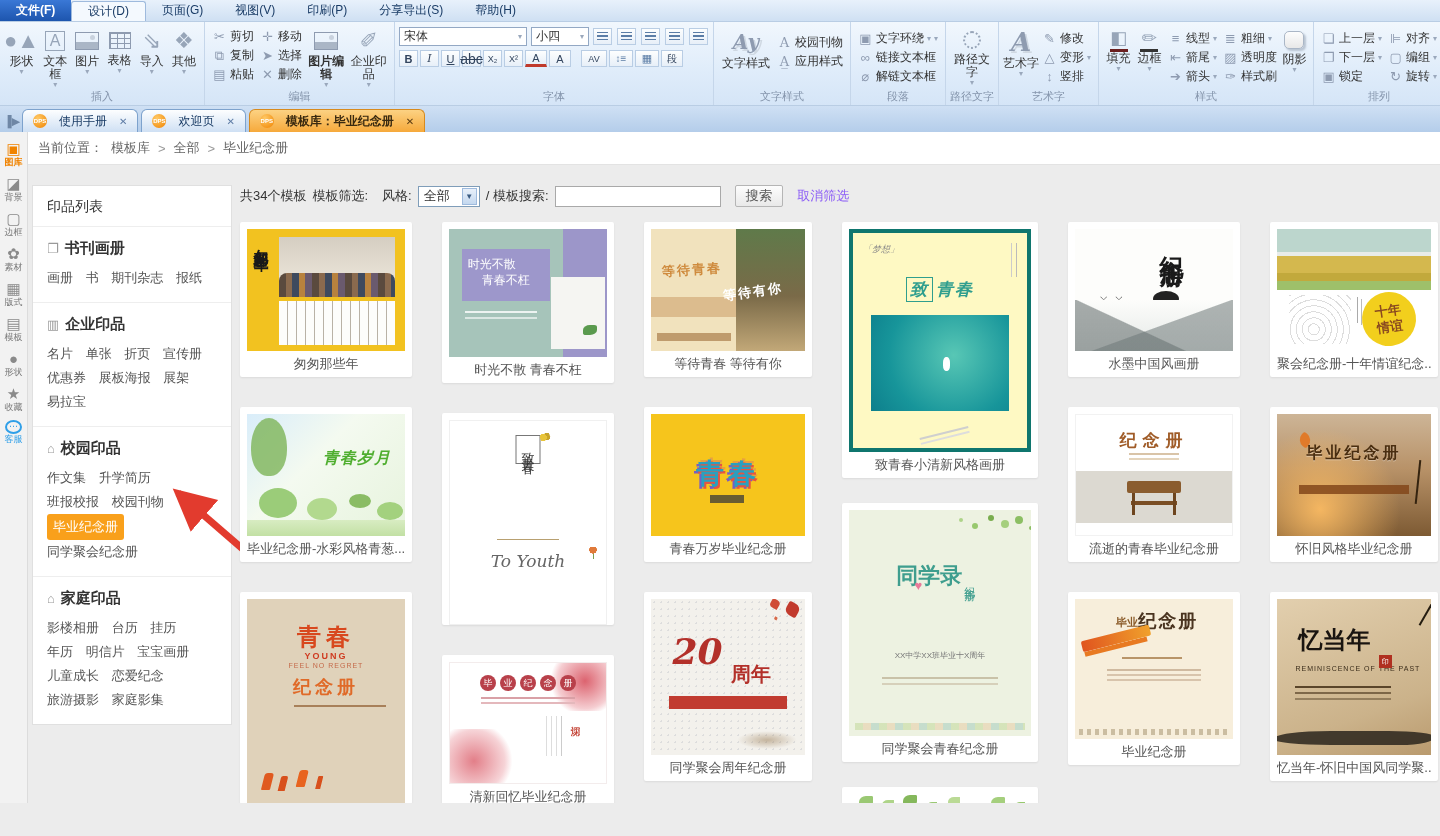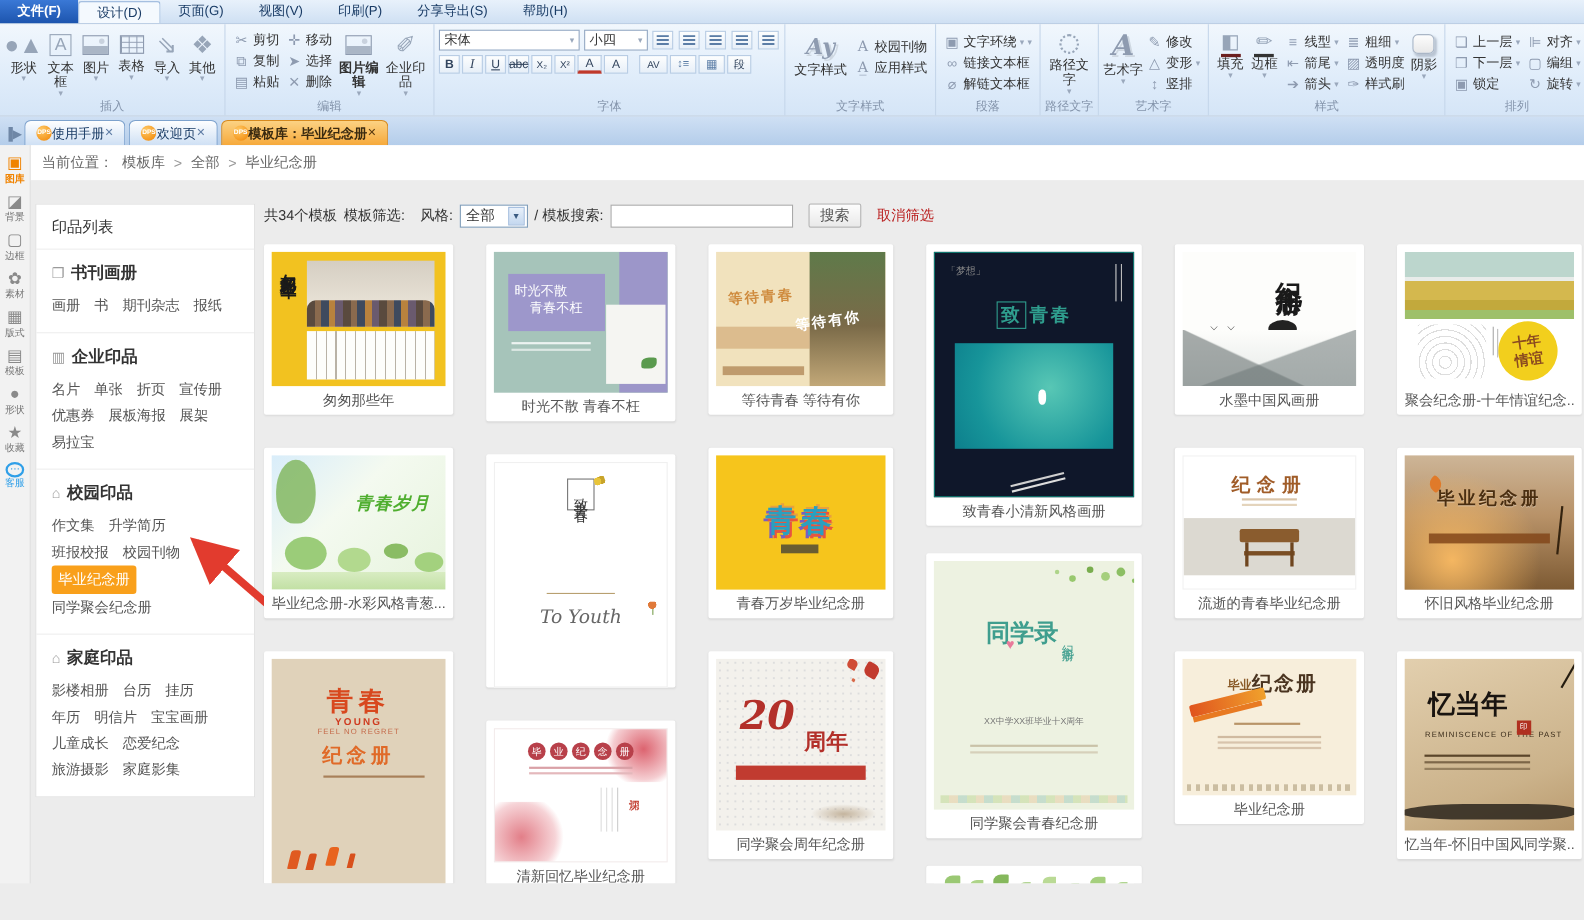--- a/index.html
+++ b/index.html
@@ -31,21 +31,21 @@
   .icon-img { width:24px; height:18px; border:1px solid #8e9bb0; background:linear-gradient(transparent 55%,#aab6c6 55%); position:relative; margin:5px 0; }
   .icon-img::after { content:""; position:absolute; right:3px; top:2px; width:5px; height:5px; border-radius:50%; background:#c9d2de; }
   .icon-circle { width:18px; height:18px; border:2px dotted #97a5b8; border-radius:50%; margin:4px 0; }
   .swatch { display:block; width:18px; height:3px; margin:0 auto; }
   .shadow-sq { width:20px; height:18px; border:1px solid #aab6c6; border-radius:5px; background:linear-gradient(#fdfdfd,#e8e8e8); box-shadow:2px 2px 2px #b9c4d2; margin:4px 0; }
   .wordart-a { font-family:"DejaVu Serif",serif; font-weight:bold; font-style:italic; font-size:26px; color:#8e9bb0; text-shadow:2px 2px 0 #cfd8e2; height:30px; line-height:30px; }
 
   
   .tab-bar { height:26px; background:linear-gradient(#cfe0f4,#b4cdea); display:flex; align-items:flex-end; padding-left:2px; }
   .collapse { width:20px; height:22px; display:flex; align-items:center; justify-content:center; color:#6f87a6; font-size:11px; }
-  .doc-tab { display:flex; align-items:center; gap:0; height:23px; padding:0 10px; margin-right:3px; border:1px solid #7da2cd; border-bottom:none; border-radius:6px 6px 0 0; background:linear-gradient(#fdfeff,#cfe0f4); color:#1a3c66; }
+  .doc-tab { display:flex; align-items:center; gap:12px; height:23px; padding:0 10px; margin-right:3px; border:1px solid #7da2cd; border-bottom:none; border-radius:6px 6px 0 0; background:linear-gradient(#fdfeff,#cfe0f4); color:#1a3c66; }
   .doc-tab.active { background:linear-gradient(#fcd283,#f6a93b); border-color:#d78a1e; color:#3a2a10; font-weight:bold; }
   .dps { width:14px; height:14px; border-radius:50%; background:radial-gradient(circle at 35% 30%,#ffc966,#f08300); color:#fff; font-size:6px; font-weight:bold; display:inline-flex; align-items:center; justify-content:center; flex:none; }
   .tab-close { font-size:10px; color:#5f7da6; } .doc-tab.active .tab-close{ color:#5a3a10; }
 
   
   .content { display:flex; height:671px; }
   .side-strip { width:28px; background:#f2f2f2; border-right:1px solid #dcdcdc; display:flex; flex-direction:column; align-items:center; padding-top:8px; gap:7px; }
   .strip-item { display:flex; flex-direction:column; align-items:center; color:#777; width:28px; }
   .strip-item .sic { font-size:15px; line-height:17px; color:#8a8a8a; }
   .strip-item .slb { font-size:9px; line-height:11px; letter-spacing:0; }
@@ -73,21 +73,21 @@
   .ptr-arrow { position:absolute; left:120px; top:300px; width:120px; height:110px; pointer-events:none; }
 
   
   .main { position:absolute; left:212px; top:0; right:0; bottom:0; }
   .filter-row { display:flex; align-items:center; height:26px; margin-top:18px; gap:6px; font-size:13px; color:#333; }
   .f-bold { font-weight:normal; }
   .sel { width:62px; height:21px; background:#fff; border:1px solid #7f9db9; display:flex; align-items:center; justify-content:space-between; padding:0 2px 0 5px; }
   .sel .sarr { width:15px; height:17px; background:linear-gradient(#e8f0fa,#c4d8ef); border:1px solid #9ebadd; font-size:8px; color:#3a5a80; display:flex; align-items:center; justify-content:center; }
   .sinput { width:166px; height:21px; background:#fff; border:1px solid #a9a9a9; }
   .sbtn { height:22px; padding:0 10px; border:1px solid #b5b5b5; background:linear-gradient(#fdfdfd,#e9e9e9); color:#555; border-radius:2px; }
-  .cancel { color:#b91c1c; margin-left:8px; }
+  .cancel { color:#8b5cf6; margin-left:8px; }
 
   
   .grid { display:flex; gap:30px; margin-top:13px; }
   .gcol { display:flex; flex-direction:column; gap:30px; }
   .gcol.c4 { gap:25px; }
   .card { background:#fff; border-radius:2px; box-shadow:0 1px 2px rgba(0,0,0,.08); padding:7px 7px 0; }
   .caption { height:26px; line-height:26px; text-align:center; font-size:13px; color:#555; white-space:nowrap; overflow:hidden; }
   .thumb { position:relative; overflow:hidden; width:100%; }
   .ab { position:absolute; }
   .vtx { writing-mode:vertical-rl; }
@@ -147,21 +147,21 @@
   .tv-wansui .tt { top:34%; width:100%; text-align:center; font-size:28px; font-weight:bold; color:#2aa0bf; text-shadow:2px 2px 0 #e8543f,-2px 2px 0 #7a5cc2,2px -2px 0 #e8a03f; letter-spacing:4px; }
   .tv-wansui .sm { top:66%; left:38%; width:34px; height:8px; background:#3a3a3a; opacity:.75; }
 
   .tv-20 { background:#f3f1ec; background-image:radial-gradient(#ddd 1px,transparent 1px); background-size:7px 7px; }
   .tv-20 .mp { right:6px; top:4px; width:13px; height:13px; background:#c23b2e; transform:rotate(30deg); border-radius:2px 6px 2px 6px; box-shadow:-18px 4px 0 -2px #d04c36,-34px -2px 0 -4px #b33527,-10px 16px 0 -5px #d86a4a; }
   .tv-20 .big { left:14%; top:22%; font-size:36px; font-style:italic; font-weight:bold; color:#b3302a; font-family:"DejaVu Serif",serif; line-height:36px; }
   .tv-20 .zn { left:52%; top:40%; font-size:20px; font-weight:bold; color:#b3302a; }
   .tv-20 .banner { left:12%; right:12%; top:62%; height:13px; background:#c13b30; color:#fff; font-size:7px; line-height:13px; text-align:center; letter-spacing:1px; }
   .tv-20 .sk { right:8px; bottom:6px; width:60px; height:18px; background:radial-gradient(ellipse,rgba(150,120,80,.5),transparent 70%); }
 
-  .tv-zhiq { background:#0f172a; border:1px solid #0f766e; }
+  .tv-zhiq { background:#fef9c3; border:4px solid #0f766e;font-style:italic; }
   .tv-zhiq .tag { left:10px; top:10px; font-size:9px; color:#888; }
   .tv-zhiq .side { right:10px; top:10px; width:1px; height:34px; background:#bbb; box-shadow:-5px 0 0 #ccc; }
   .tv-zhiq .tt { top:44px; width:100%; text-align:center; font-size:17px; font-weight:bold; color:#2f9e8e; letter-spacing:2px; }
   .tv-zhiq .tt .bx { display:inline-block; border:1px solid #2f9e8e; padding:0 3px; margin-right:3px; }
   .tv-zhiq .ph { left:18px; right:18px; top:82px; height:96px; background:radial-gradient(circle at 60% 42%,#58c7b5,#17959a 65%,#0d7f8c); }
   .tv-zhiq .boat { left:52%; top:124px; width:7px; height:14px; background:#fff; border-radius:40%; }
   .tv-zhiq .ft { bottom:14px; left:38%; width:50px; height:2px; background:#cfcfcf; box-shadow:0 5px 0 #ddd; transform:rotate(-14deg); }
 
   .tv-tongxuelu { background:#edf2e1; }
   .tv-tongxuelu .br { right:8px; top:6px; width:8px; height:8px; border-radius:50%; background:#8cbf63; box-shadow:-14px 4px 0 0 #a5cf7d,-28px -2px 0 -1px #79ad4e,-44px 6px 0 -1px #98c86e,-58px 0 0 -2px #aed489,12px 8px 0 -2px #8cbf63; }
@@ -324,21 +324,21 @@
             <span class="bars"></span>
           </span>
         <span class="btn17">
             <span class="bars"></span>
           </span>
       </div>
       <div style="display:flex;gap:1px;align-items:center">
         <span class="btn17" style="font-weight:bold">B</span>
         <span class="btn17" style="font-style:italic;font-family:'DejaVu Serif',serif">I</span>
         <span class="btn17" style="text-decoration:underline">U</span>
-        <span class="btn17" style="text-decoration:line-through;font-size:11px">abc</span>
+        <span class="btn17" style="text-decoration:line-through;font-size:14px">abc</span>
         <span class="btn17" style="font-size:9px">X₂</span>
         <span class="btn17" style="font-size:9px">X²</span>
         <span class="btn17" style="border-bottom:3px solid #c0392b;width:22px">A</span>
         <span class="btn17" style="width:22px">A</span>
         <span class="btn17" style="width:26px;font-size:9px;margin-left:8px">AV</span>
         <span class="btn17" style="width:24px">
             <span style="font-size:10px;color:#5b7da6">↕≡</span>
           </span>
         <span class="btn17" style="width:24px">
             <span style="font-size:11px;color:#5b7da6">▦</span>
@@ -807,21 +807,21 @@
                 <div class="thumb tv-liushi" style="height:122px">
                   <span class="ab tt">纪念册</span>
                   <span class="ab s1"></span>
                     <span class="ab band"></span>
                   <span class="ab desk"></span>
                   <span class="ab legs"></span>
                 </div>
                 <div class="caption">流逝的青春毕业纪念册</div>
               </div>
               <div class="card">
-                <div class="thumb tv-biye" style="height:124px">
+                <div class="thumb tv-biye" style="height:140px">
                   <span class="ab t1">毕业</span>
                   <span class="ab t2">纪念册</span>
                   <span class="ab rib"></span>
                   <span class="ab s1"></span>
                     <span class="ab s2"></span>
                     <span class="ab ft"></span>
                 </div>
                 <div class="caption">毕业纪念册</div>
               </div>
 

